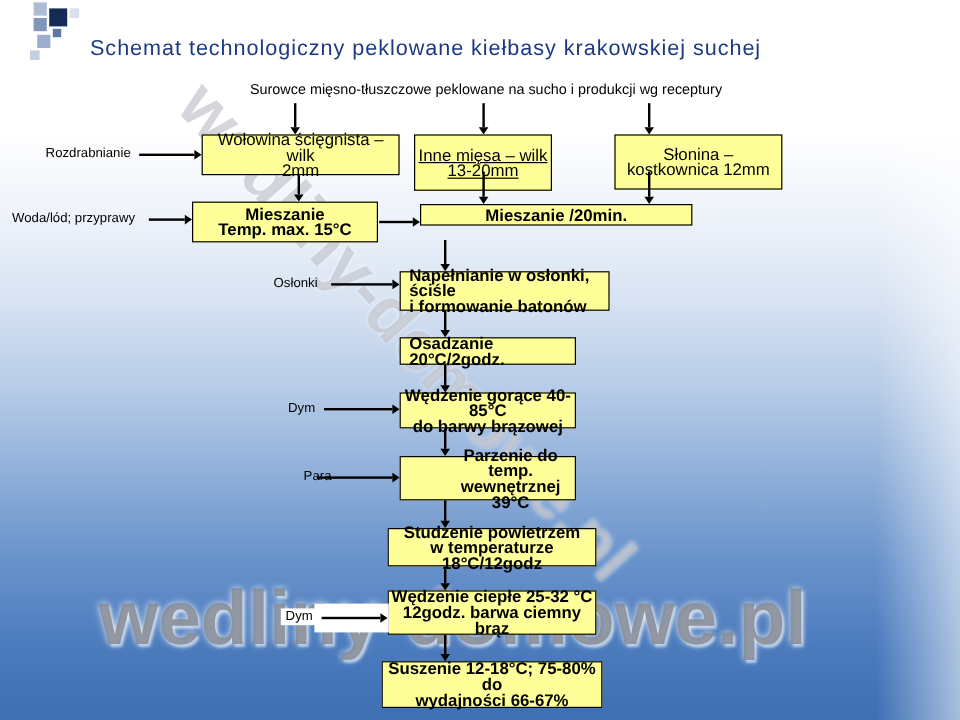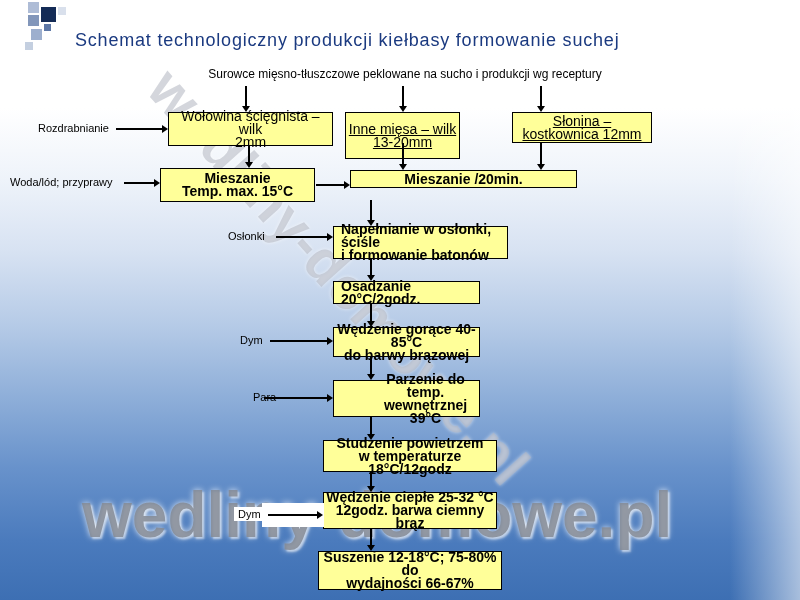--- a/index.html
+++ b/index.html
@@ -75,37 +75,37 @@
     <div class="deco" style="left:28px;top:15px;width:11px;height:11px;background:#8296ba"></div>
     <div class="deco" style="left:58px;top:7px;width:8px;height:8px;background:#d9e0ec"></div>
     <div class="deco" style="left:44px;top:24px;width:7px;height:7px;background:#5d77a6"></div>
     <div class="deco" style="left:31px;top:29px;width:11px;height:11px;background:#9dafce"></div>
     <div class="deco" style="left:25px;top:42px;width:8px;height:8px;background:#c4cfe0"></div>
   </div>
 
   <div class="wm-diagonal">wedliny-domowe.pl</div>
   <div class="wm-bottom">wedliny-domowe.pl</div>
 
-  <div class="title">Schemat technologiczny produkcji kiełbasy formowanie suchej</div>
+  <div class="title">Schemat technologiczny peklowane kiełbasy krakowskiej suchej</div>
 
   <div class="source-line">Surowce mięsno-tłuszczowe peklowane na sucho i produkcji wg receptury</div>
 
   <div class="varrow" style="left:245px;top:86px;height:20px;"></div>
   <div class="varrow" style="left:402px;top:86px;height:20px;"></div>
   <div class="varrow" style="left:540px;top:86px;height:20px;"></div>
 
   <div class="box" style="left:168px;top:112px;width:165px;height:34px;">
     <span>Wołowina ścięgnista – wilk</span>
     <span>2mm</span>
   </div>
   <div class="box" style="left:345px;top:112px;width:115px;height:47px;text-decoration:underline;">
     <span>Inne mięsa – wilk</span>
     <span>13-20mm</span>
   </div>
-  <div class="box" style="left:512px;top:112px;width:140px;height:31px;text-decoration:underline;">
+  <div class="box" style="left:512px;top:112px;width:140px;height:46px;">
     <span>Słonina –</span>
     <span>kostkownica 12mm</span>
   </div>
 
   <div class="side-label" style="left:38px;top:122px;">Rozdrabnianie</div>
   <div class="harrow" style="left:116px;top:128px;width:46px;"></div>
 
   <div class="varrow" style="left:248px;top:146px;height:16px;"></div>
   <div class="varrow" style="left:402px;top:143px;height:21px;"></div>
   <div class="varrow" style="left:540px;top:143px;height:21px;"></div>

